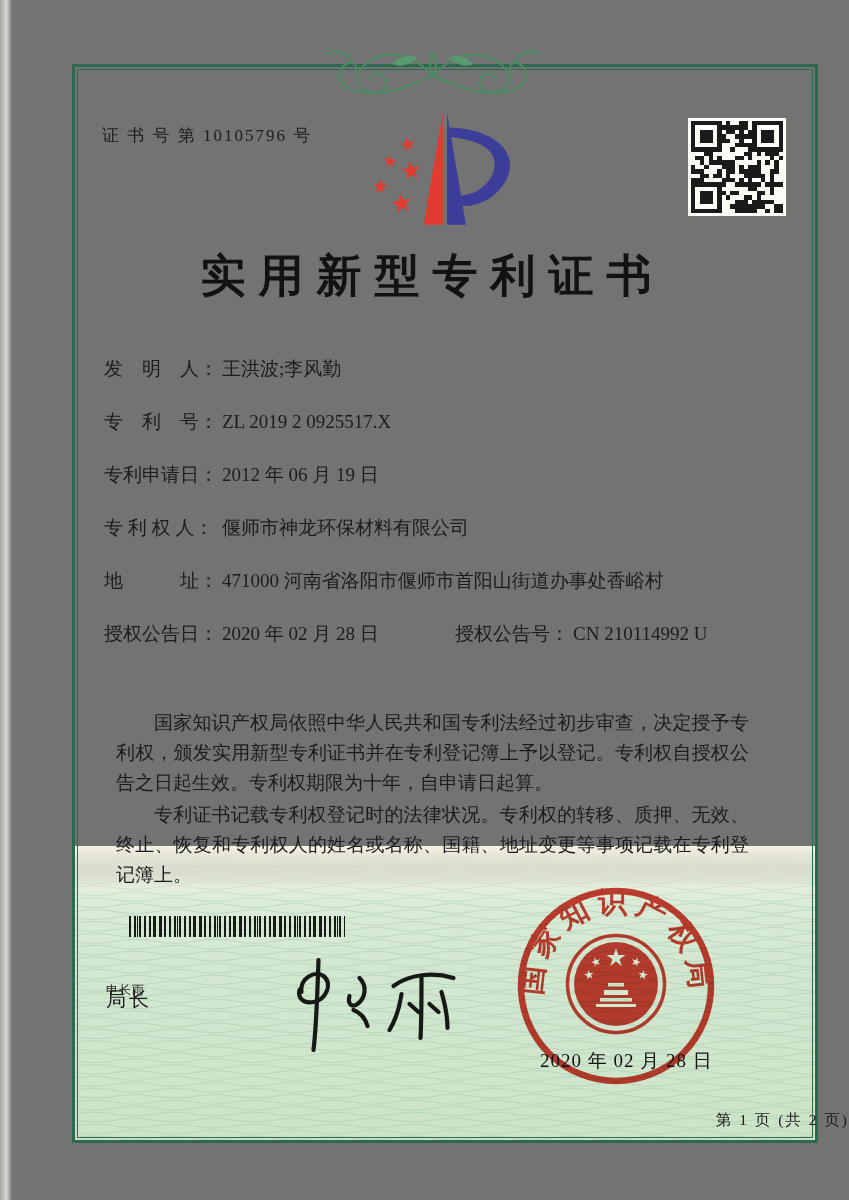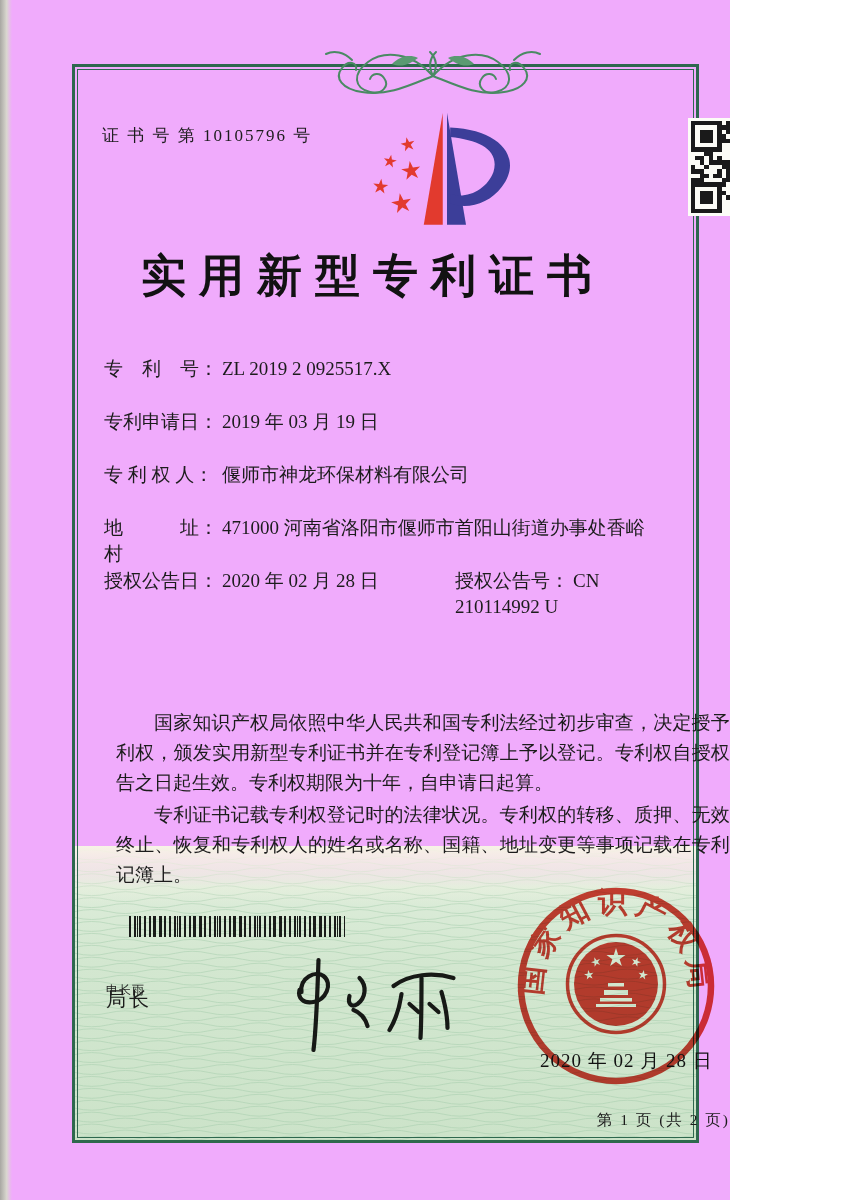--- a/index.html
+++ b/index.html
@@ -1,16 +1,16 @@
 <!DOCTYPE html>
 <html><head>
 <meta charset="utf-8">
 <style>
   html,body{margin:0;padding:0;background:#ffffff;}
-  .page{position:relative;width:730px;height:1200px;background:#f0abfc;overflow:hidden;
+  .page{position:relative;width:849px;height:1200px;background:#737373;overflow:hidden;
         font-family:"Liberation Serif","DejaVu Serif",serif;color:#1c1c1c;}
   .edge{position:absolute;left:0;top:0;width:12px;height:100%;
         background:linear-gradient(90deg,#a8a7a2,#d9d7cf 55%,rgba(247,244,229,0));z-index:6;}
   .frame{position:absolute;left:72px;top:64px;right:31px;bottom:57px;
          border:3px solid #2e684e;z-index:2;pointer-events:none;}
   .frame::before{content:"";position:absolute;left:2px;top:2px;right:2px;bottom:2px;
          border:1px solid #2e684e;}
   .band{position:absolute;left:75px;right:34px;top:846px;bottom:60px;z-index:1;
         background:linear-gradient(180deg,rgba(220,236,217,0) 0%,#dcecd9 14%,#d3e7d0 40%,#cce3c9 100%);}
   .band svg{position:absolute;left:0;top:0;width:100%;height:100%;}
@@ -388,24 +388,27 @@
         <rect x="68" y="80" width="4" height="4"></rect>
         <rect x="76" y="80" width="4" height="4"></rect>
         <rect x="80" y="80" width="4" height="4"></rect>
       </g>
   </svg>
 
   <h1 class="title">实用新型专利证书</h1>
 
   <div class="fields">
     <div class="row">
+      <span class="lbl">发　明　人：</span><span class="val">王洪波;李风勤</span>
+    </div>
+    <div class="row">
       <span class="lbl">专　利　号：</span><span class="val">ZL 2019 2 0925517.X</span>
     </div>
     <div class="row">
-      <span class="lbl">专利申请日：</span><span class="val">2019 年 03 月 19 日</span>
+      <span class="lbl">专利申请日：</span><span class="val">2012 年 06 月 19 日</span>
     </div>
     <div class="row">
       <span class="lbl">专 利 权 人：</span><span class="val">偃师市神龙环保材料有限公司</span>
     </div>
     <div class="row">
       <span class="lbl">地　　　址：</span><span class="val">471000 河南省洛阳市偃师市首阳山街道办事处香峪村</span>
     </div>
     <div class="row">
       <span>
         <span class="lbl">授权公告日：</span><span class="val">2020 年 02 月 28 日</span>

